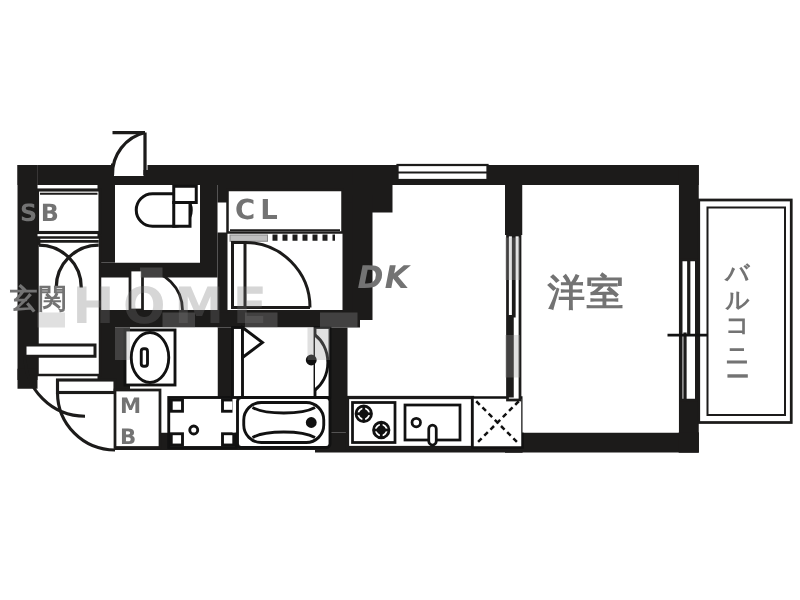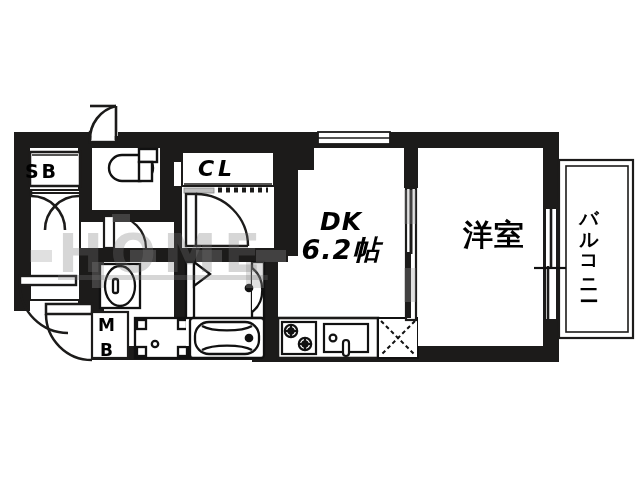--- a/index.html
+++ b/index.html
@@ -20,25 +20,25 @@
   #plan-svg {
     position: absolute;
     left: 0;
     top: 0;
     width: 640px;
     height: 480px;
     display: block;
   }
   .roomlabel {
     position: absolute;
-    color: #000000;
+    color: #737373;
     font-weight: bold;
     letter-spacing: 1px;
     line-height: 1.08;
-    text-align: center;
+    text-align: left;
     white-space: pre;
     pointer-events: none;
   }
   #label-dk {
     left: 286px;
     top: 208px;
     width: 110px;
     font-size: 25px;
     font-style: italic;
   }
@@ -63,21 +63,20 @@
     width: 52px;
     font-size: 19px;
     letter-spacing: 3px;
   }
   #label-cl {
     left: 188px;
     top: 157px;
     width: 58px;
     font-size: 22px;
     letter-spacing: 4px;
-    font-style: italic;
   }
   #label-mb {
     left: 96px;
     top: 313px;
     width: 22px;
     font-size: 17px;
     line-height: 1.45;
   }
   #label-balcony {
     left: 575px;
@@ -85,26 +84,25 @@
     width: 24px;
     font-size: 19px;
     writing-mode: vertical-rl;
     text-orientation: upright;
     letter-spacing: 2px;
     line-height: 1.0;
   }
   .wm {
     position: absolute;
     color: rgba(120,120,120,0.30);
-    font-size: 54px;
+    font-size: 40px;
     font-weight: bold;
     letter-spacing: 7px;
     pointer-events: none;
     user-select: none;
-    text-decoration: underline;
   }
   #watermark-text {
     left: 58px;
     top: 222px;
   }
 </style>
 </head>
 <body>
 
 <div id="plan-root">
@@ -355,22 +353,23 @@
     </g>
 
   </svg>
 
   <div class="wm" id="watermark-text">HOME</div>
 
   <div class="roomlabel" id="label-sb">SB</div>
 
   <div class="roomlabel" id="label-cl">CL</div>
 
+  <div class="roomlabel" id="label-genkan">玄関</div>
 
   <div class="roomlabel" id="label-mb"><span>M</span><br><span>B</span></div>
 
-  <div class="roomlabel" id="label-dk"><span>DK</span><br><span class="big">6.2帖</span></div>
+  <div class="roomlabel" id="label-dk"><span>DK</span><br></div>
 
   <div class="roomlabel" id="label-washitsu"><span>洋室</span><br></div>
 
   <div class="roomlabel" id="label-balcony">バルコニー</div>
 
 </div>
 
 </body></html>

